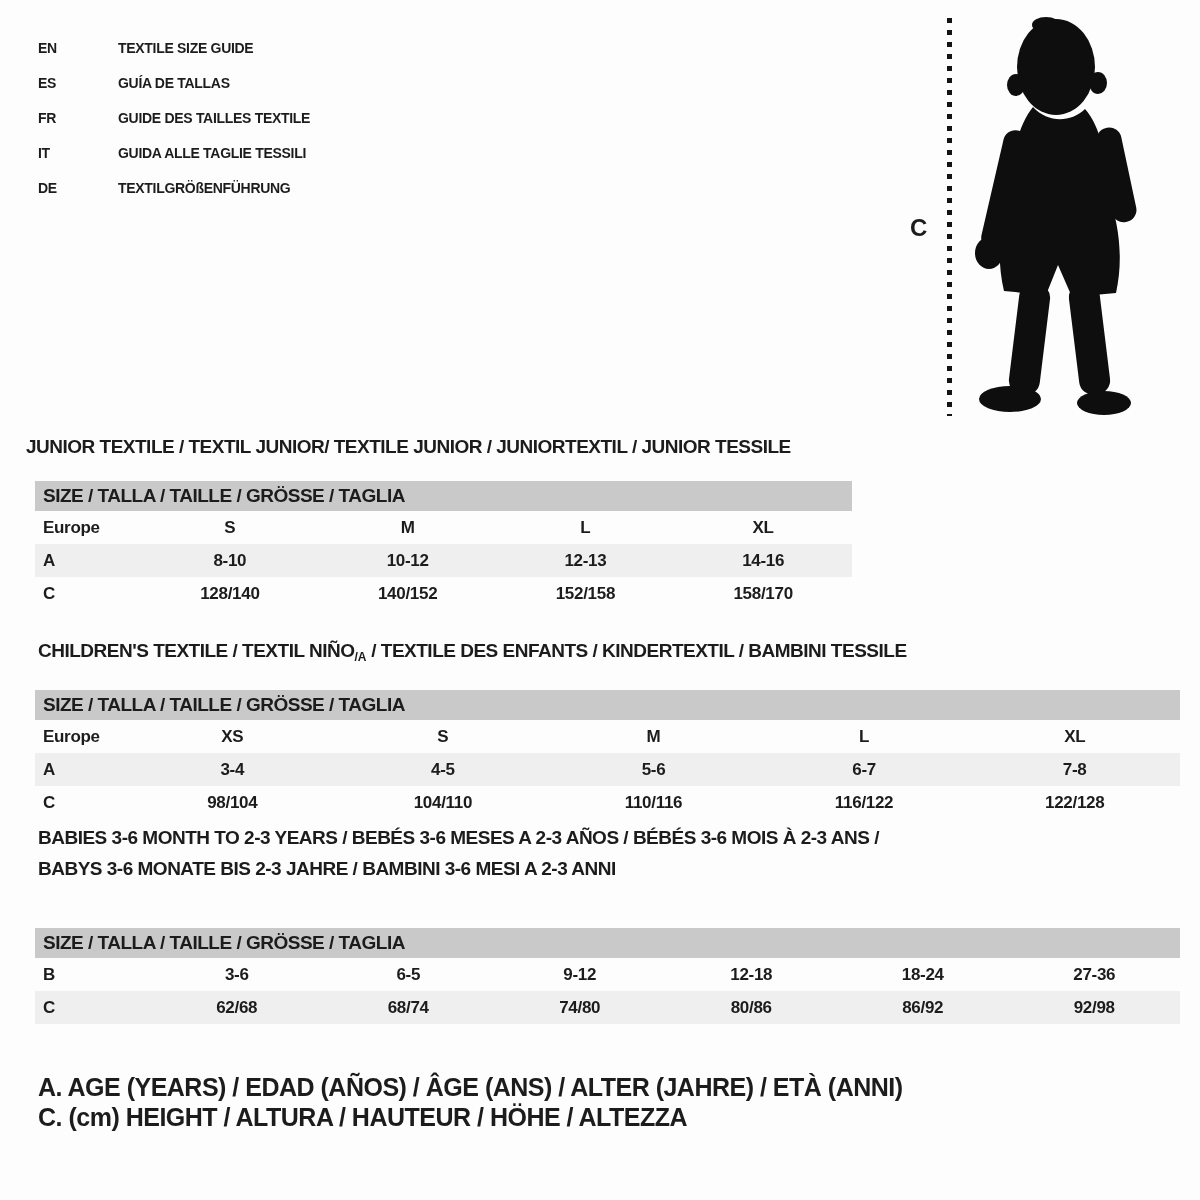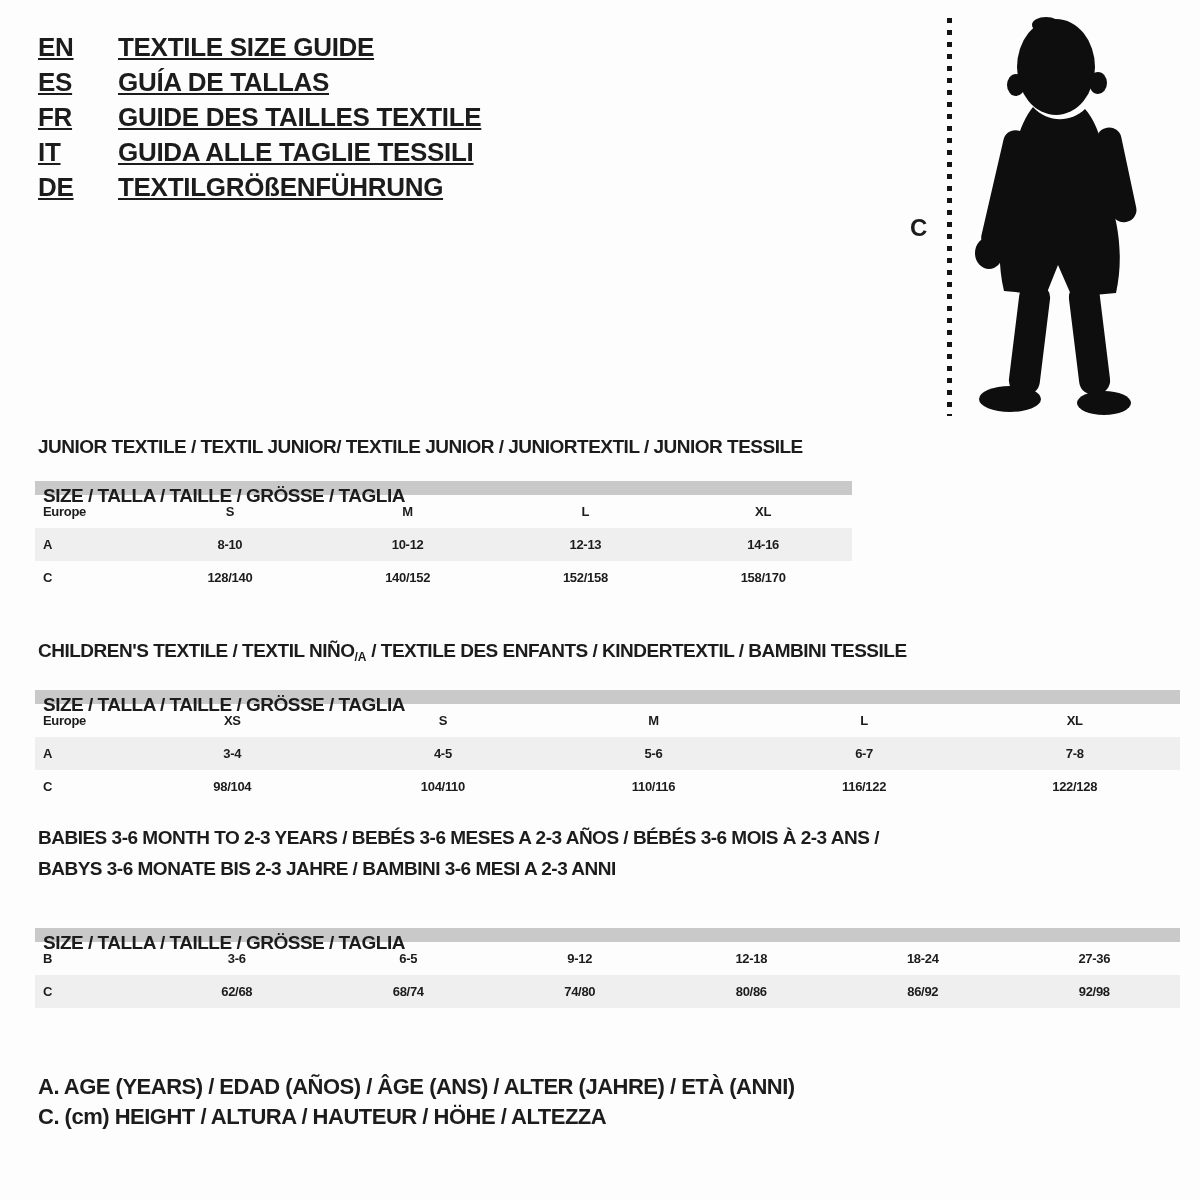--- a/index.html
+++ b/index.html
@@ -10,53 +10,53 @@
     font-family: "Liberation Sans", sans-serif;
     font-weight: bold;
     color: var(--text, #1c1c1c);
     letter-spacing: -0.3px;
     overflow: hidden;
   }
   .abs { position: absolute; }
 
   
   .lang-block { left: 38px; top: 30px; }
-  .lang-row { display: flex; height: 35px; align-items: center; font-size: 26px; text-decoration: underline; }
+  .lang-row { display: flex; height: 35px; align-items: center; font-size: 14px; }
   .lang-code { width: 80px; }
   .lang-title { white-space: nowrap; }
 
   
   .measure-line {
     left: 947px; top: 18px; width: 5px; height: 398px;
     background: repeating-linear-gradient(to bottom, #141414 0 5px, transparent 5px 12px);
   }
   .measure-label { left: 910px; top: 214px; font-size: 24px; }
   .baby-svg { left: 958px; top: 10px; }
 
   
   .section-heading { font-size: 19px; white-space: nowrap; letter-spacing: -0.5px; }
   .sub-a { font-size: 12px; vertical-align: -4px; letter-spacing: 0; }
 
   
   .size-table { border-collapse: collapse; }
   .table-header {
-    height: 14px; line-height: 30px;
+    height: 30px; line-height: 30px;
     background: var(--header-bar, #c9c9c9);
     font-size: 19px; padding-left: 8px;
     letter-spacing: -0.5px;
   }
   table { width: 100%; border-collapse: collapse; table-layout: fixed; }
-  td { height: 33px; font-size: 13px; text-align: center; vertical-align: middle; }
+  td { height: 33px; font-size: 17px; text-align: center; vertical-align: middle; }
   td.lbl { text-align: left; padding-left: 8px; }
   tr.row-gray td { background: var(--row-alt, #efefef); }
   tr.row-white td { background: transparent; }
 
   
   .legend { left: 38px; top: 1072px; }
-  .legend-line { height: 30px; line-height: 30px; font-size: 22px; white-space: nowrap; letter-spacing: -0.5px; }
+  .legend-line { height: 30px; line-height: 30px; font-size: 25px; white-space: nowrap; letter-spacing: -0.5px; }
 </style>
 </head>
 <body>
 
 <div class="abs lang-block">
   <div class="lang-row">
     <span class="lang-code">EN</span>
     <span class="lang-title">TEXTILE SIZE GUIDE</span>
   </div>
   <div class="lang-row">
@@ -97,21 +97,21 @@
   <rect x="146" y="116" width="25" height="96" rx="12" transform="rotate(-12 158 164)"></rect>
   <ellipse cx="140" cy="212" rx="13" ry="15"></ellipse>
 
   <rect x="56" y="272" width="31" height="112" rx="14" transform="rotate(7 71 328)"></rect>
   <rect x="116" y="272" width="31" height="112" rx="14" transform="rotate(-7 131 328)"></rect>
 
   <ellipse cx="52" cy="388" rx="31" ry="13"></ellipse>
   <ellipse cx="146" cy="392" rx="27" ry="12"></ellipse>
 </svg>
 
-<div class="abs section-heading" style="left:38px; top:436px">JUNIOR TEXTILE / TEXTIL JUNIOR/ TEXTILE JUNIOR / JUNIORTEXTIL / JUNIOR TESSILE</div>
+<div class="abs section-heading" style="left:26px; top:436px">JUNIOR TEXTILE / TEXTIL JUNIOR/ TEXTILE JUNIOR / JUNIORTEXTIL / JUNIOR TESSILE</div>
 
 <div class="abs size-table" style="left:35px; top:481px; width:817px">
   <div class="table-header">SIZE / TALLA / TAILLE / GRÖSSE / TAGLIA</div>
   <table>
     <colgroup>
         <col style="width:106px">
         <col>
         <col>
         <col>
         <col>

